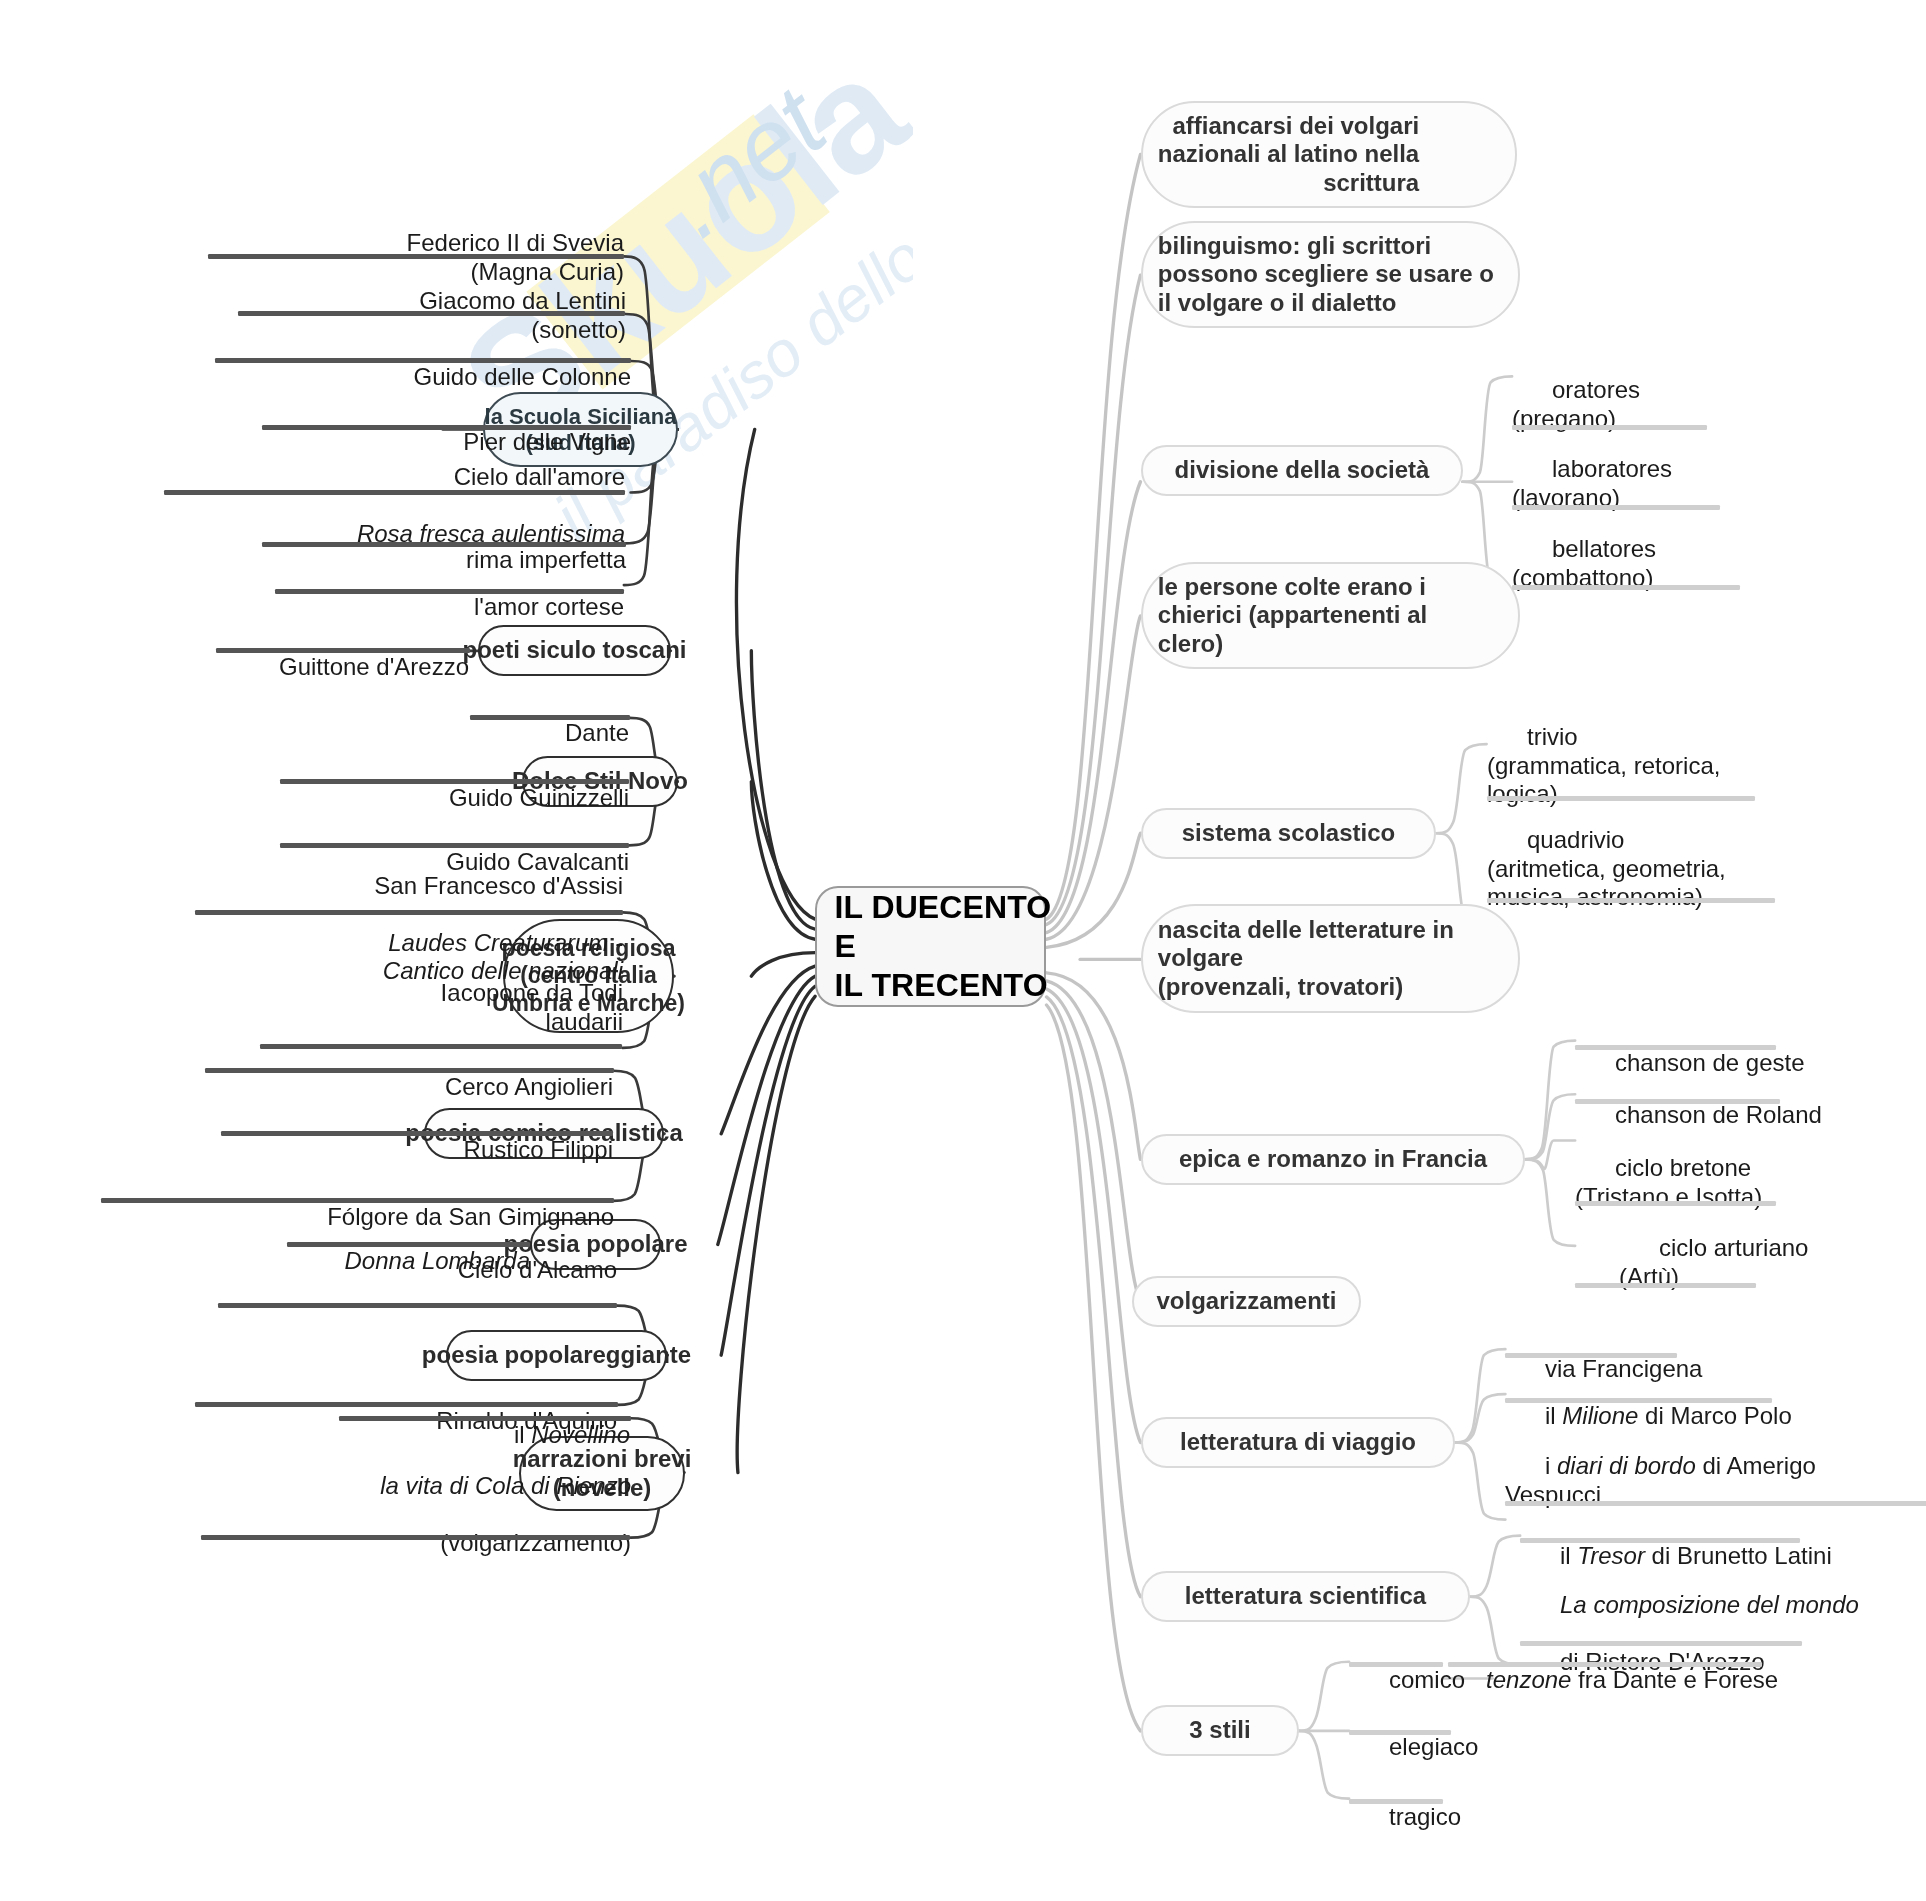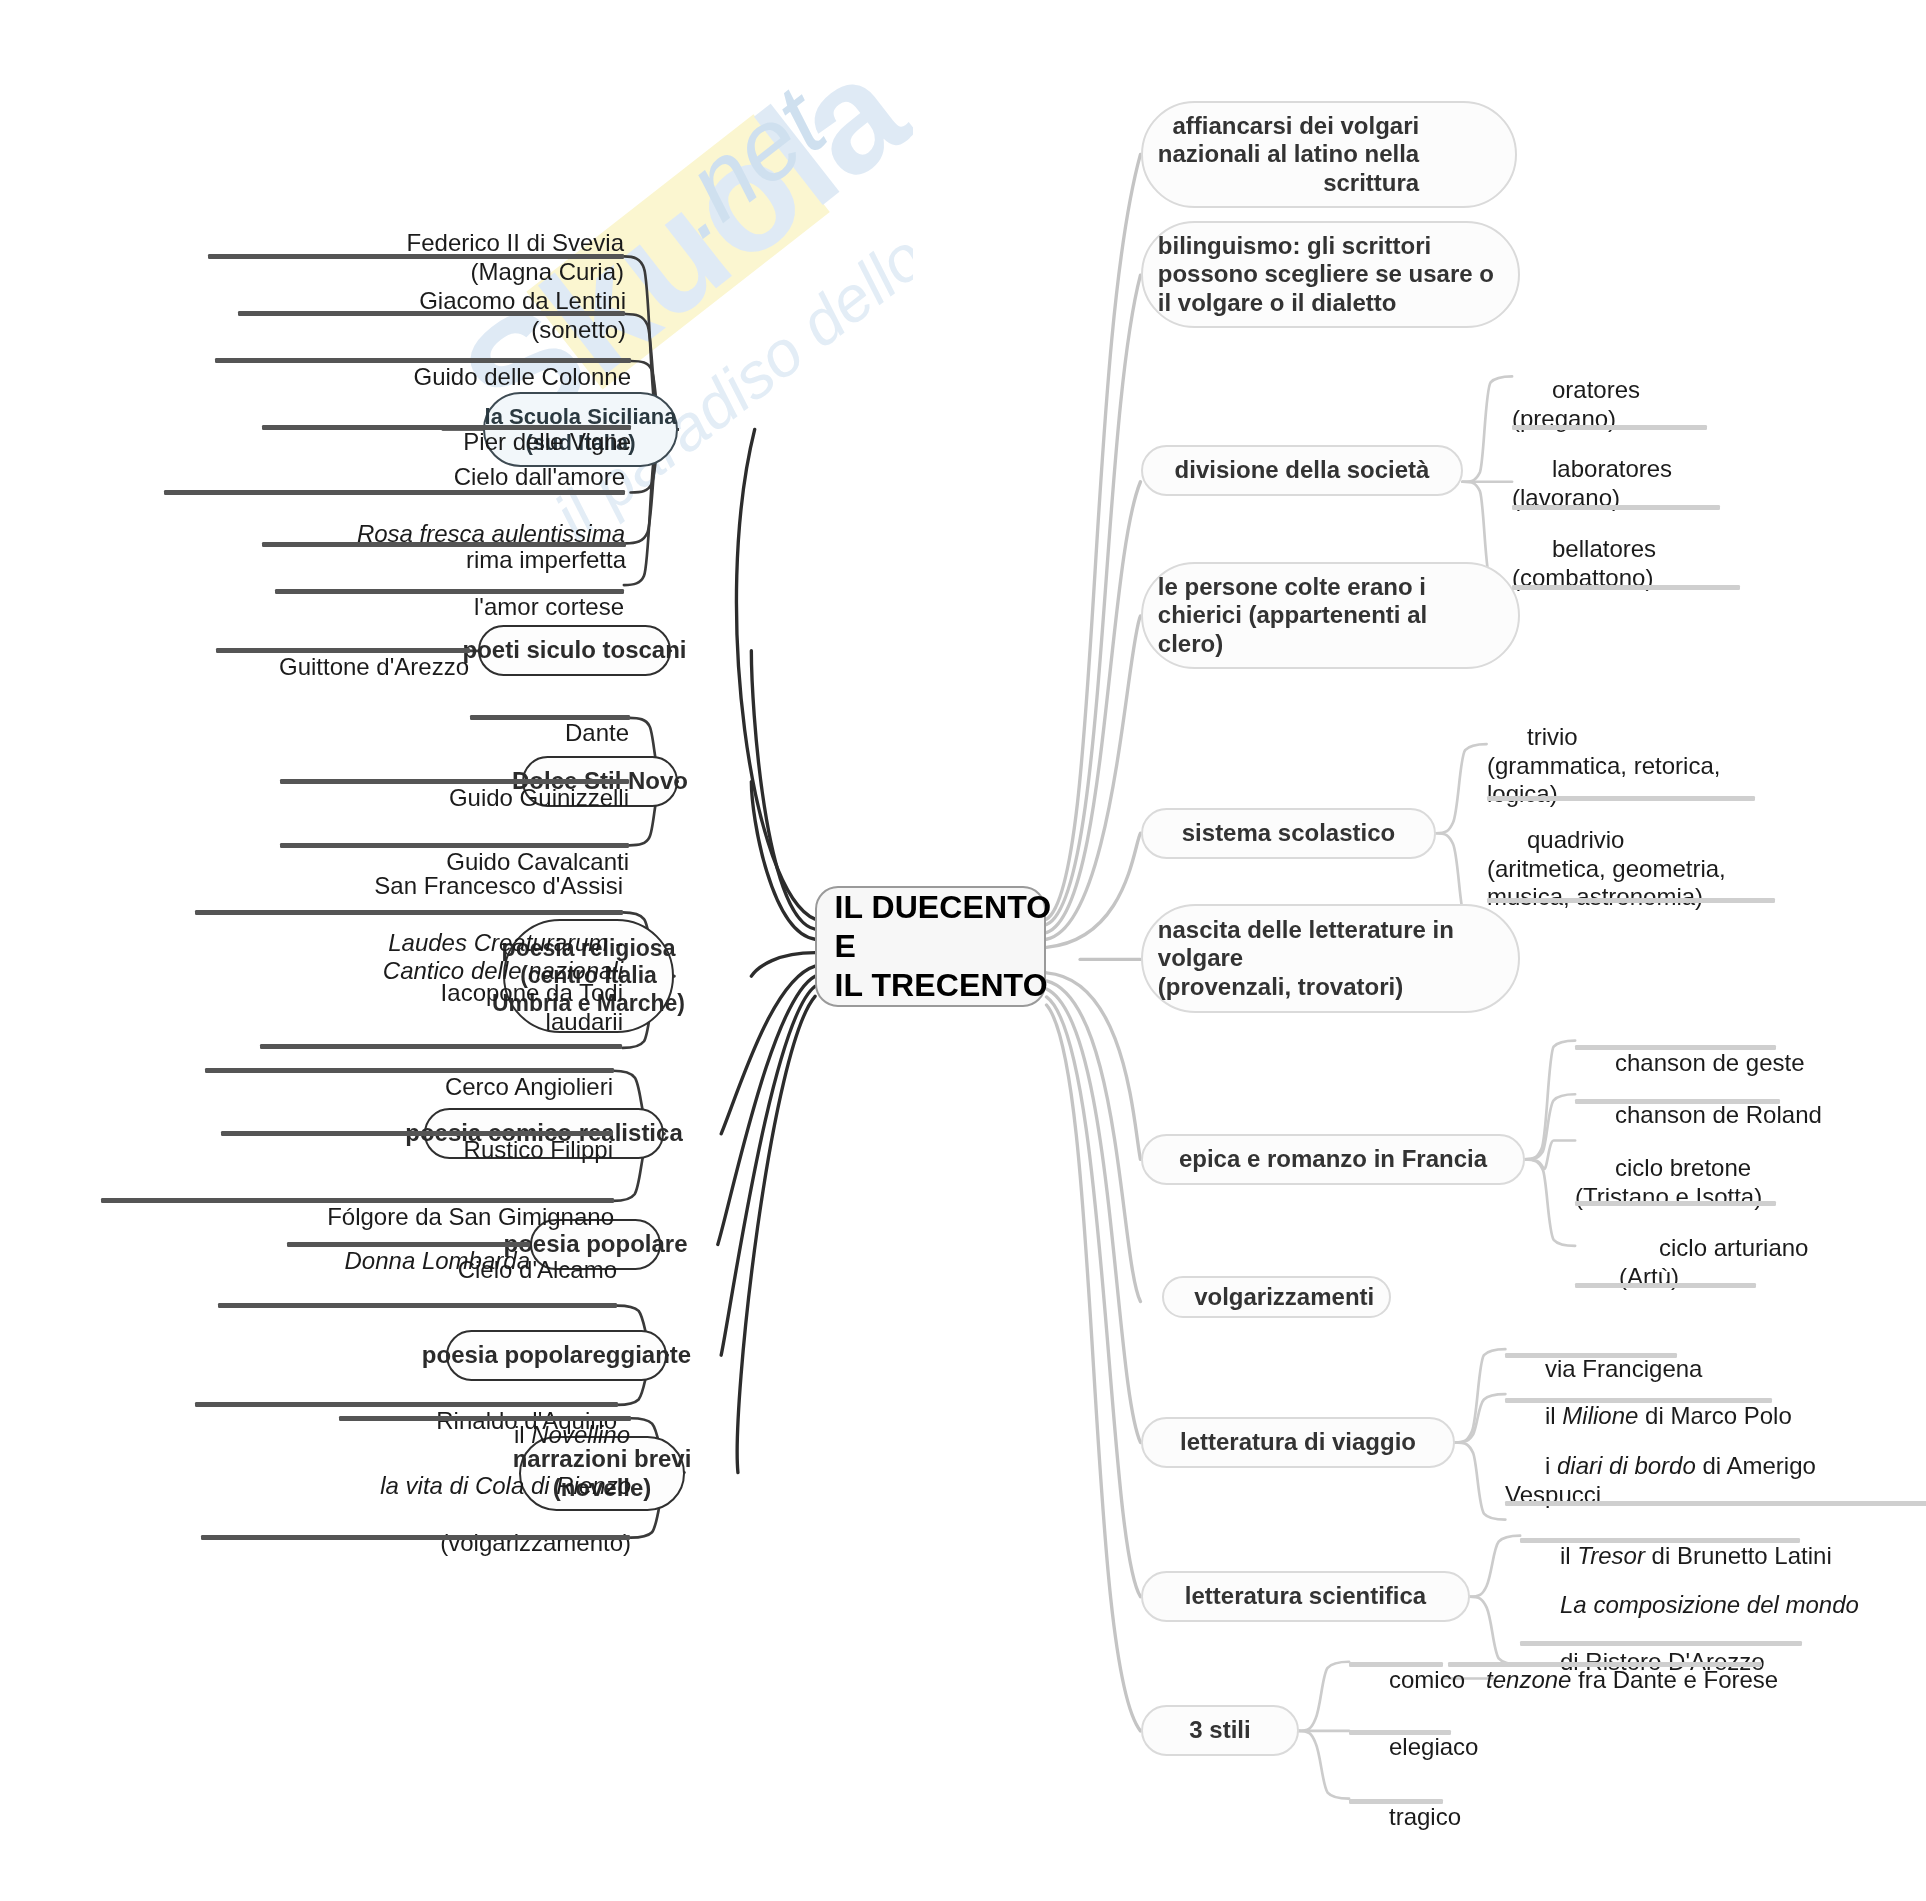--- a/index.html
+++ b/index.html
@@ -434,21 +434,21 @@
     <div class="node rn ctr" style="left:1141px; top:1134px; width:384px; height:51px;">
       <span>epica e romanzo in Francia</span>
     </div>
 
     <div class="node rn" style="left:1141px; top:904px; width:379px; height:109px;">
       <span>nascita delle letterature in
 volgare
 (provenzali, trovatori)</span>
     </div>
 
-    <div class="node rn ctr" style="left:1162px; top:1276px; width:229px; height:42px;justify-content:flex-end;">
+    <div class="node rn ctr" style="left:1132px; top:1276px; width:229px; height:51px;">
       <span>volgarizzamenti</span>
     </div>
 
     <div class="node rn ctr" style="left:1141px; top:1417px; width:314px; height:51px;">
       <span>letteratura di viaggio</span>
     </div>
 
     <div class="node rn ctr" style="left:1141px; top:1571px; width:329px; height:51px;">
       <span>letteratura scientifica</span>
     </div>

